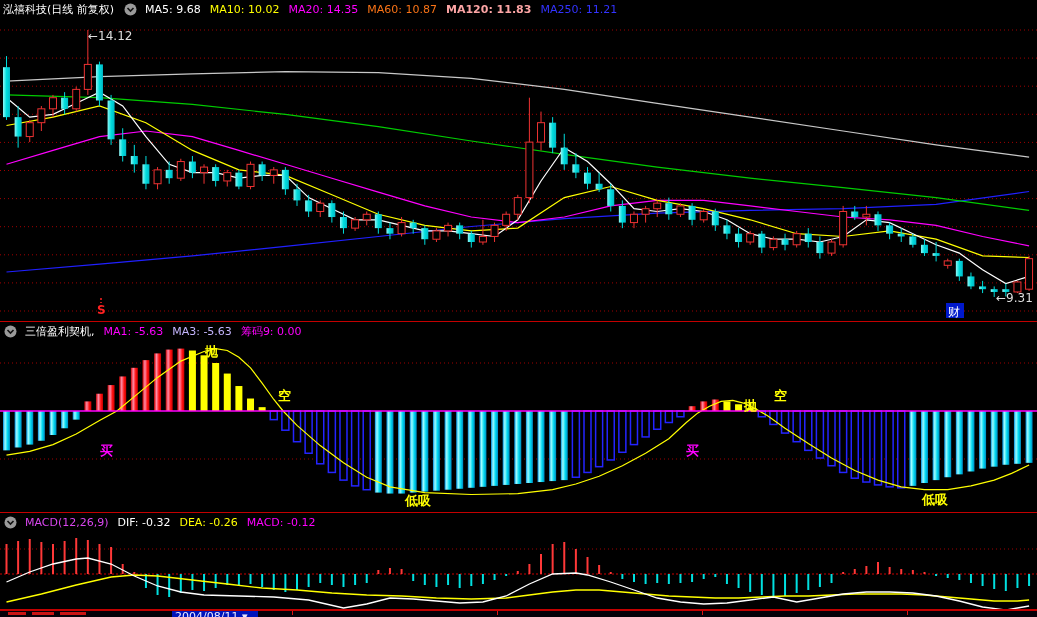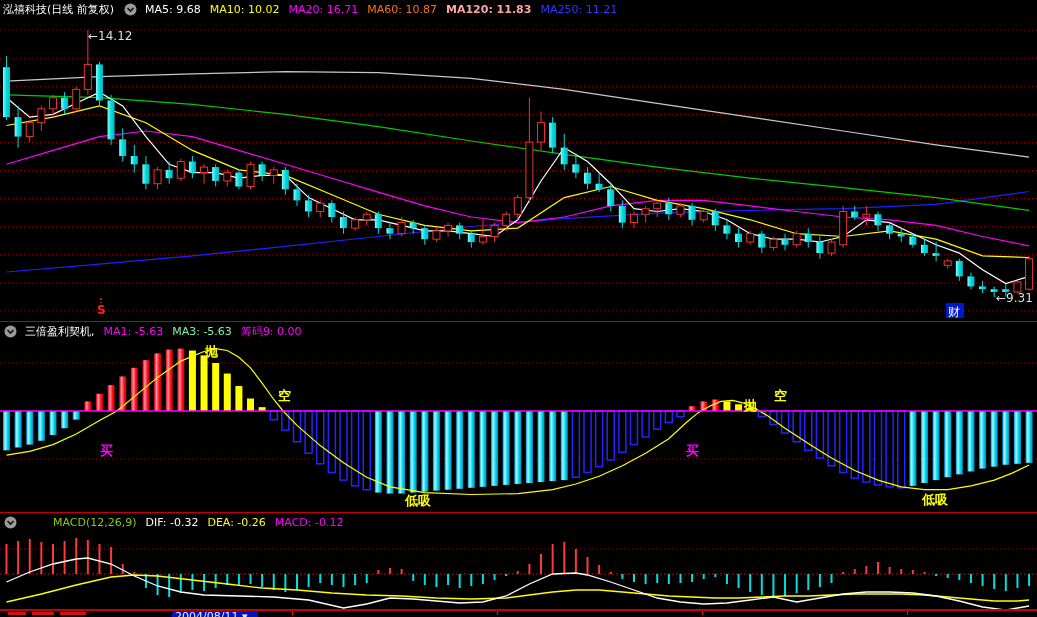--- a/index.html
+++ b/index.html
@@ -241,21 +241,21 @@
     <div class="phead">
       <span style="color:#ffffff;">泓禧科技(日线 前复权)</span>
       <button class="collapse-btn">
         <svg width="13" height="13" viewBox="0 0 13 13">
             <circle cx="6.5" cy="6.5" r="6" fill="#9a9a9a"></circle>
             <path d="M3.5 5 L6.5 8 L9.5 5" stroke="#111" stroke-width="1.6" fill="none"></path>
           </svg>
       </button>
       <span style="color: rgb(255, 255, 255);">MA5: 9.68</span>
       <span style="color: rgb(255, 255, 0);">MA10: 10.02</span>
-      <span style="color: rgb(255, 0, 255);">MA20: 16.71</span>
+      <span style="color: rgb(255, 0, 255);">MA20: 14.35</span>
       <span style="color: #f97316;">MA60: 10.87</span>
       <span style="color: #fca5a5; font-weight: bold;">MA120: 11.83</span>
       <span style="color: rgb(51, 51, 255);">MA250: 11.21</span>
     </div>
   </div>
   <div class="sep" style="top:321px;"></div>
 
   <div class="panel" id="panel2" style="top:322px;height:190px;">
     <svg id="svg2" width="1037" height="190">
         <defs>
@@ -376,21 +376,21 @@
       </svg>
     <div class="phead">
       <button class="collapse-btn">
         <svg width="13" height="13" viewBox="0 0 13 13">
             <circle cx="6.5" cy="6.5" r="6" fill="#9a9a9a"></circle>
             <path d="M3.5 5 L6.5 8 L9.5 5" stroke="#111" stroke-width="1.6" fill="none"></path>
           </svg>
       </button>
       <span style="color:#ffffff;text-align:right;">三倍盈利契机,</span>
       <span style="color: rgb(255, 0, 255);">MA1: -5.63</span>
-      <span style="color: #86efac;">MA3: -5.63</span>
+      <span style="color: #c4b5fd;">MA3: -5.63</span>
       <span style="color: rgb(255, 0, 255);">筹码9: 0.00</span>
     </div>
   </div>
   <div class="sep" style="top:512px;"></div>
 
   <div class="panel" id="panel3" style="top:513px;height:96px;">
     <svg id="svg3" width="1037" height="96">
         <line x1="0" y1="36" x2="1037" y2="36" stroke="#a00000" stroke-width="1" stroke-dasharray="1 3"></line>
         <line x1="0" y1="61" x2="1037" y2="61" stroke="#cc0000" stroke-width="1" stroke-dasharray="2 2"></line>
         <line x1="6.5" y1="61" x2="6.5" y2="31" stroke="#ff3838" stroke-width="2"></line>
@@ -485,21 +485,21 @@
         <polyline points="6.5,89.0 41.4,81.0 76.2,72.0 111.1,64.0 134.3,62.0 157.6,63.0 192.4,67.0 227.3,71.0 262.1,75.0 297.0,77.0 331.9,80.0 366.7,82.0 401.6,83.0 436.4,85.0 471.3,86.0 506.2,85.0 529.4,82.0 552.6,79.0 575.9,77.0 599.1,77.0 622.4,79.0 645.6,81.0 668.8,83.0 692.1,84.0 715.3,85.0 738.6,85.0 761.8,84.0 785.0,83.0 808.3,83.0 831.5,82.0 854.8,81.0 878.0,81.0 901.2,81.0 924.5,82.0 947.7,84.0 971.0,86.0 994.2,88.0 1017.4,88.0 1029.1,87.0" fill="none" stroke="#ffff00" stroke-width="1.3"></polyline>
         <polyline points="6.5,69.0 29.7,59.0 53.0,51.0 76.2,46.0 87.8,45.0 111.1,51.0 134.3,63.0 157.6,73.0 180.8,79.0 204.0,82.0 238.9,83.0 273.8,84.0 308.6,87.0 343.5,95.0 366.7,91.0 390.0,85.0 413.2,86.0 436.4,88.0 459.7,90.0 482.9,89.0 506.2,83.0 529.4,71.0 552.6,61.0 575.9,60.0 587.5,62.0 610.7,69.0 634.0,77.0 657.2,85.0 680.5,89.0 703.7,91.0 726.9,90.0 750.2,87.0 773.4,84.0 796.7,89.0 819.9,85.0 843.1,81.0 866.4,79.0 889.6,79.0 912.9,80.0 936.1,83.0 959.3,88.0 982.6,94.0 1005.8,97.0 1017.4,95.0 1029.1,93.0" fill="none" stroke="#ffffff" stroke-width="1.3"></polyline>
       </svg>
     <div class="phead">
       <button class="collapse-btn">
         <svg width="13" height="13" viewBox="0 0 13 13">
             <circle cx="6.5" cy="6.5" r="6" fill="#9a9a9a"></circle>
             <path d="M3.5 5 L6.5 8 L9.5 5" stroke="#111" stroke-width="1.6" fill="none"></path>
           </svg>
       </button>
-      <span style="color:#84cc16;margin-left:28px;">MACD(12,26,9)</span>
+      <span style="color:#d946ef;">MACD(12,26,9)</span>
       <span style="color: rgb(255, 255, 255);">DIF: -0.32</span>
       <span style="color: rgb(255, 255, 0);">DEA: -0.26</span>
       <span style="color: rgb(255, 0, 255);">MACD: -0.12</span>
     </div>
   </div>
   <div class="sep" style="top:609px;height:2px;"></div>
 
   <div id="bottombar">
     <span class="redfrag" style="left:8px;width:18px;"></span>
     <span class="redfrag" style="left:32px;width:22px;"></span>

